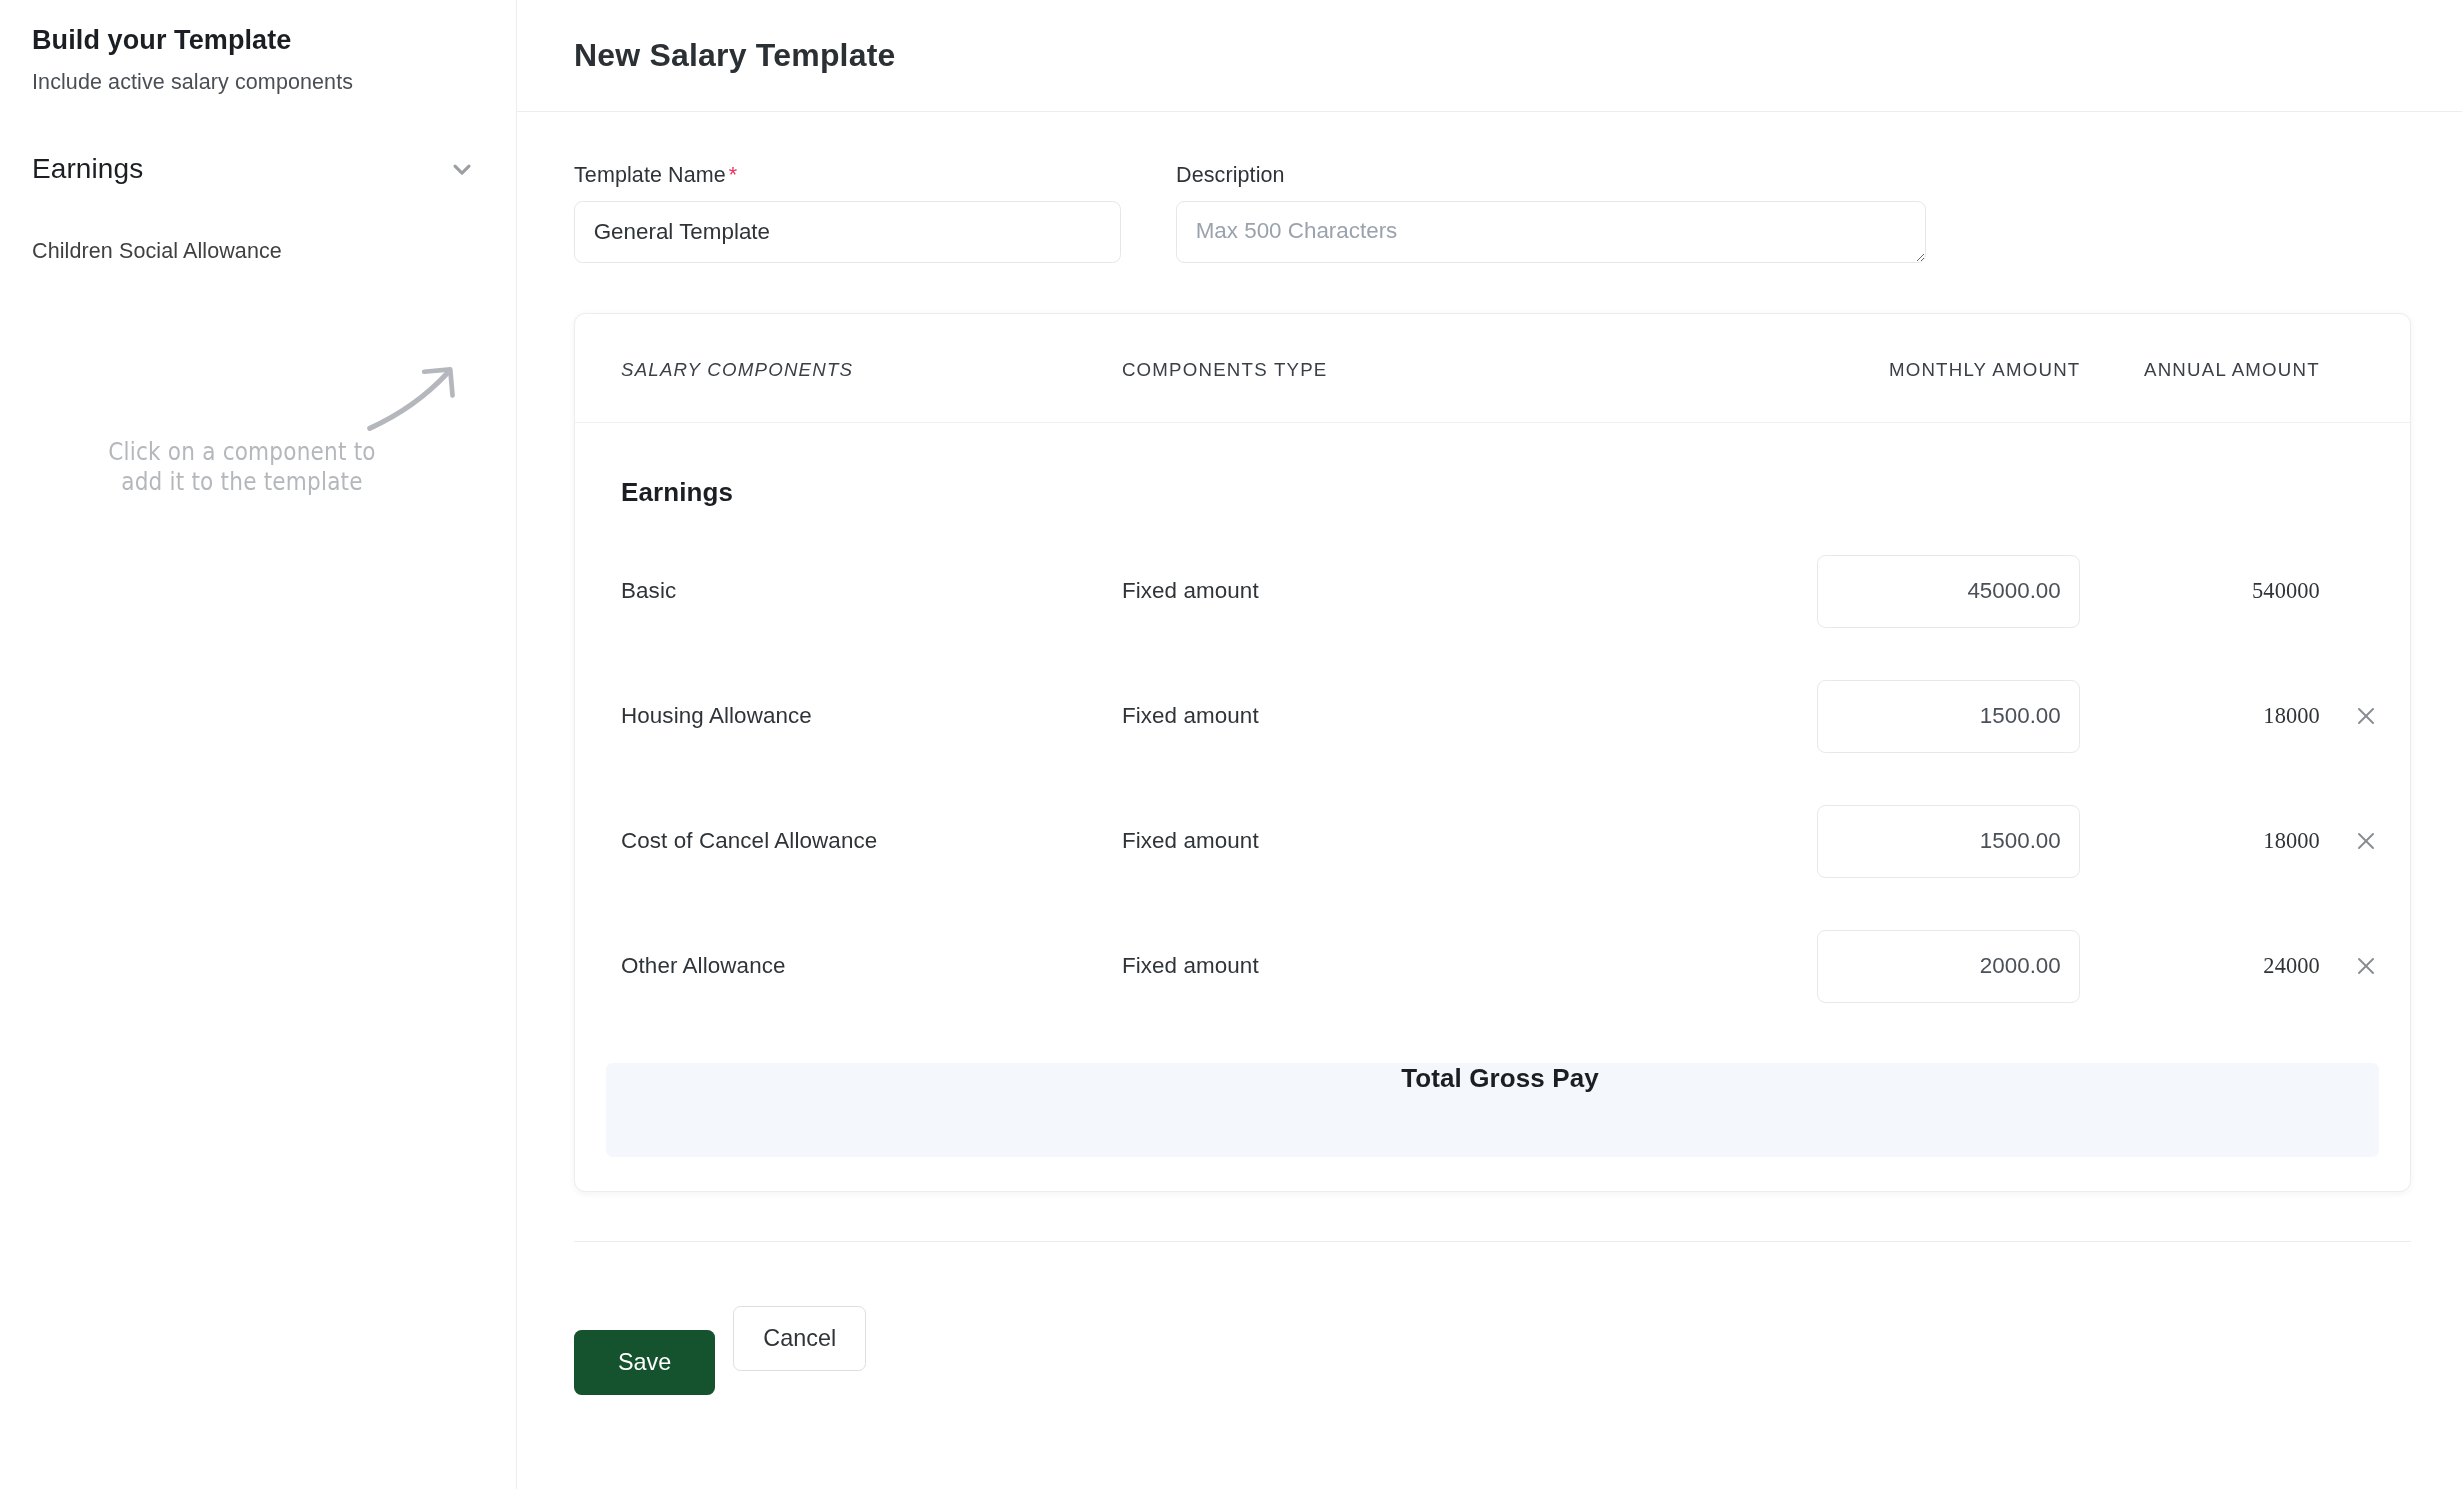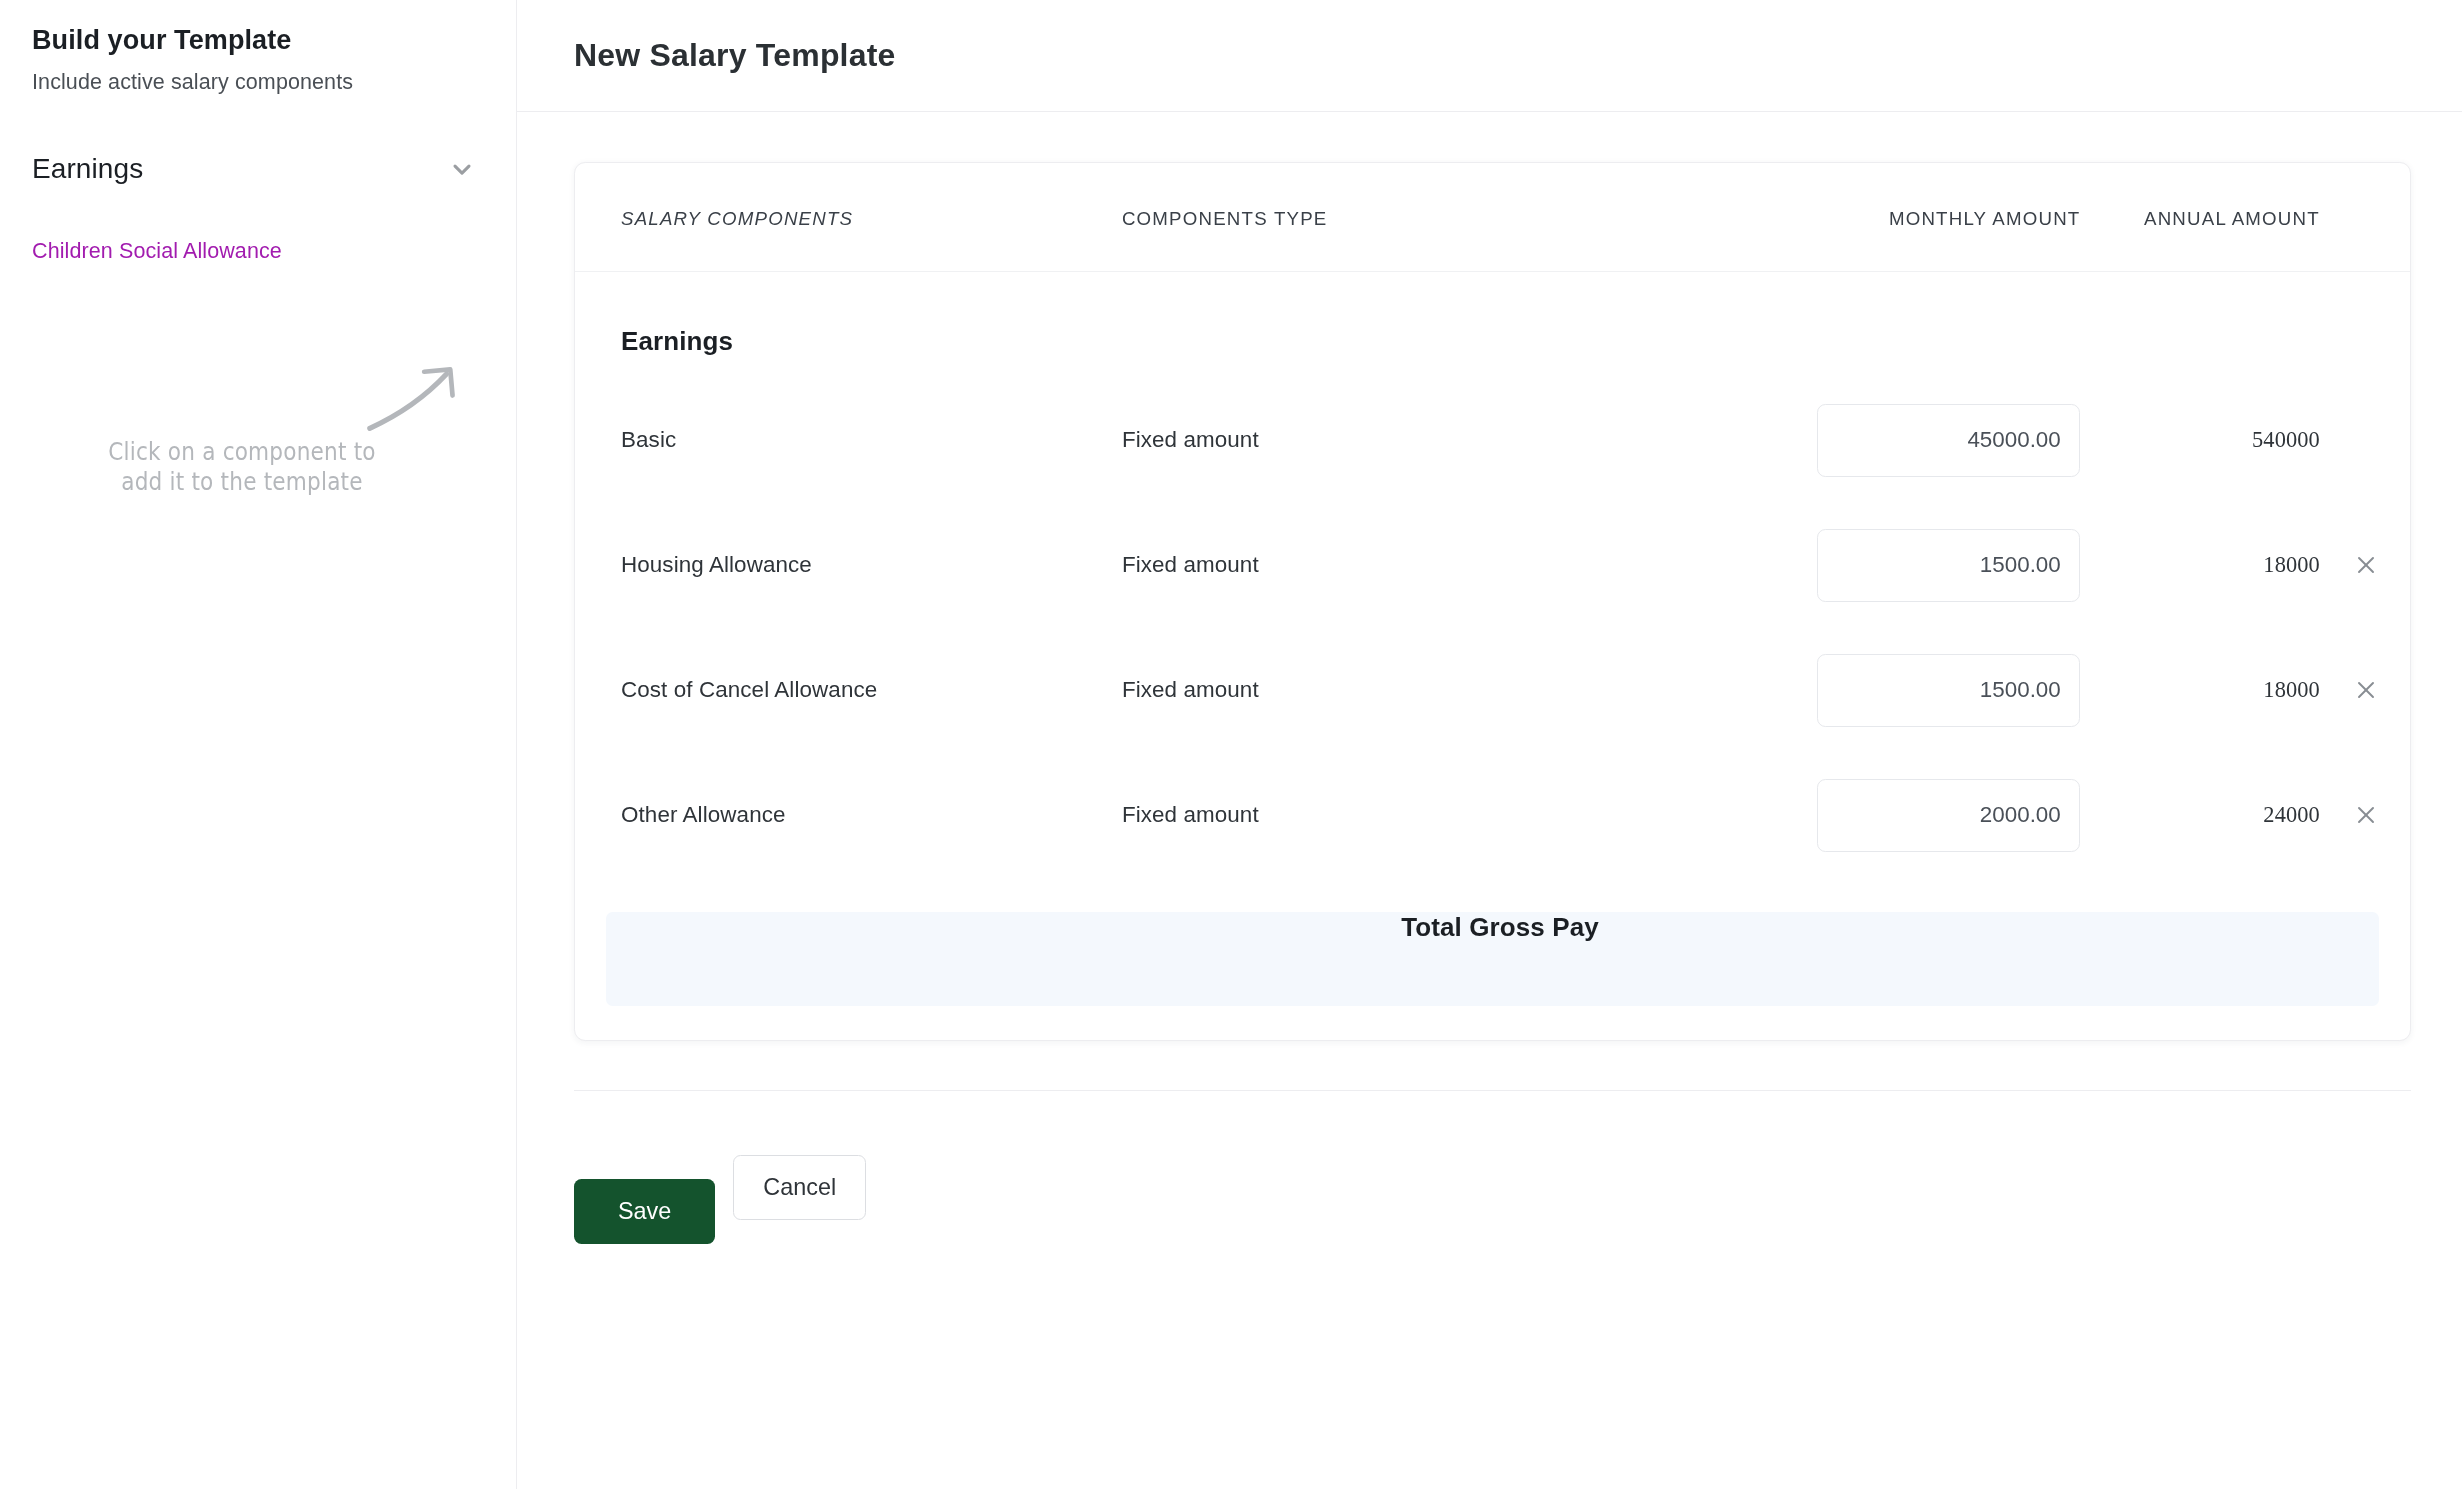--- a/index.html
+++ b/index.html
@@ -65,21 +65,21 @@
     height: 32px;
     display: flex;
     align-items: center;
     justify-content: center;
   }
   .chev svg { display: block; }
 
   .sb-item {
     margin-top: 54px;
     font-size: 21.5px;
-    color: #a21caf;
+    color: #404040;
     letter-spacing: 0.1px;
     cursor: pointer;
   }
 
   
   .hint-wrap {
     position: absolute;
     left: 0;
     top: 361px;
     width: 517px;
@@ -409,20 +409,35 @@
   </aside>
 
   <main class="main">
 
     <div class="page-header">
       <h1 class="page-title">New Salary Template</h1>
     </div>
 
     <div class="body-scroll">
 
+      <div class="form-row">
+
+        <div class="field">
+          <label class="field-label">
+            <span>Template Name</span><span class="req">*</span>
+          </label>
+          <input class="txt-input" type="text" value="General Template" style="">
+        </div>
+
+        <div class="field">
+          <label class="field-label">Description</label>
+          <textarea class="txt-area" placeholder="Max 500 Characters" style=""></textarea>
+        </div>
+
+      </div>
 
       <section class="card">
 
         <table class="comp">
           <colgroup>
             <col class="c-name">
               <col class="c-calc">
               <col class="c-month">
               <col class="c-annual">
               <col class="c-act">

